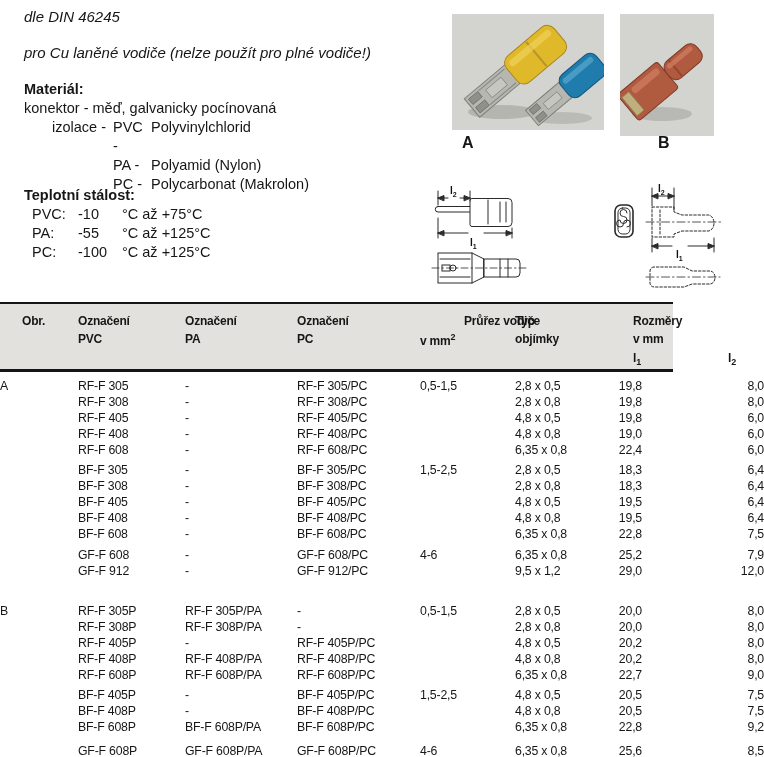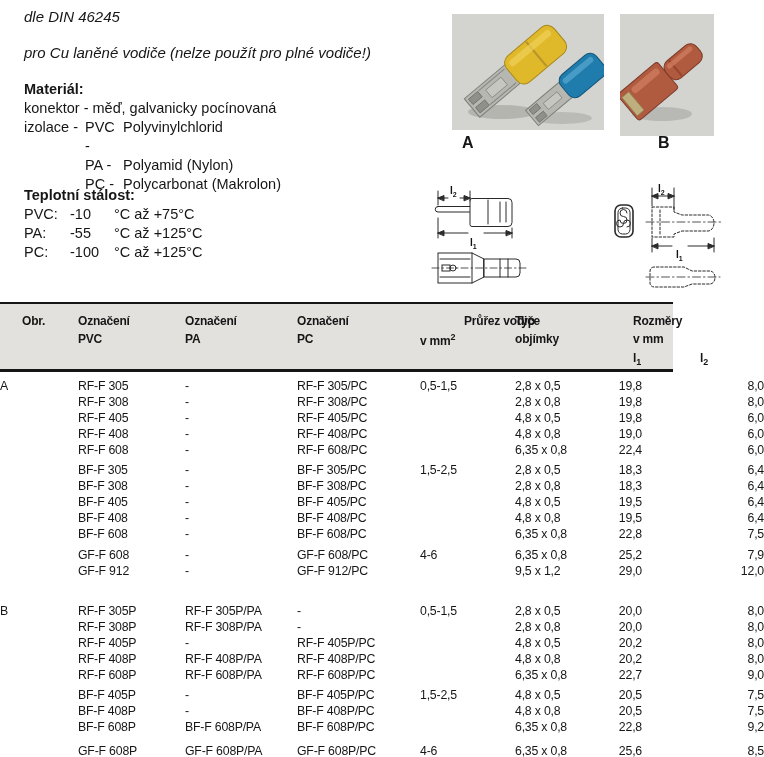--- a/index.html
+++ b/index.html
@@ -9,26 +9,26 @@
     font-family:"Liberation Sans", sans-serif; overflow:hidden;
   }
   .abs { position:absolute; }
 
   
   .din { left:24px; top:8px; font-style:italic; font-size:15px; }
   .usage { left:24px; top:44px; font-style:italic; font-size:15px; }
   .material { left:24px; top:80px; font-size:14.5px; line-height:19px; }
   .material .title { font-weight:bold; }
   .ins-row { display:flex; }
-  .ins-row .col-a { width:61px; }
+  .ins-row .col-a { width:61px;margin-left:28px; }
   .ins-row .col-b { width:38px; }
   .temps { left:24px; top:186px; font-size:14.5px; line-height:19px; }
   .temps .title { font-weight:bold; }
   .t-row { display:flex; }
-  .t-row .t-label { width:46px; }
+  .t-row .t-label { width:46px;margin-left:8px; }
   .t-row .t-min { width:44px; text-align:left; }
 
   
   .photo-a { left:452px; top:14px; }
   .photo-b { left:620px; top:14px; }
   .photo-label { font-weight:bold; font-size:16px; }
   .label-a { left:462px; top:134px; }
   .label-b { left:658px; top:134px; }
 
   
@@ -227,21 +227,21 @@
   <span class="h" style="left:185px; top:28px;">PA</span>
   <span class="h" style="left:297px; top:10px;">Označení</span>
   <span class="h" style="left:297px; top:28px;">PC</span>
   <span class="h" style="left:420px; top:10px;padding-left:44px;">Průřez vodiče</span>
   <span class="h" style="left:420px; top:28px;"><span>v mm</span><sup>2</sup></span>
   <span class="h" style="left:515px; top:10px;">Typ</span>
   <span class="h" style="left:515px; top:28px;">objímky</span>
   <span class="h" style="left:633px; top:10px;">Rozměry</span>
   <span class="h" style="left:633px; top:28px;">v mm</span>
   <span class="h" style="left:633px; top:47px;"><span>l</span><sub>1</sub></span>
-  <span class="h" style="left:700px; top:47px;"><span>l</span><sub>2</sub></span>
+  <span class="h" style="left:728px; top:47px;"><span>l</span><sub>2</sub></span>
 </div>
 
 <table class="data">
   <colgroup>
     <col style="width:78px">
       <col style="width:107px">
       <col style="width:112px">
       <col style="width:123px">
     <col style="width:95px">
       <col style="width:65px">

